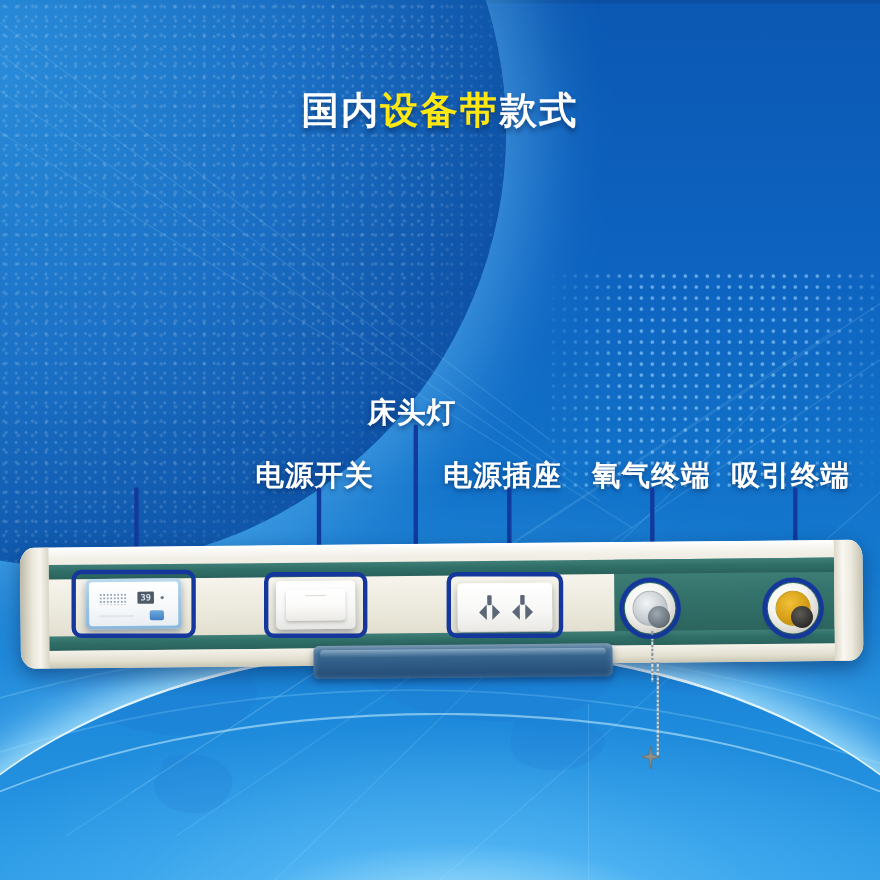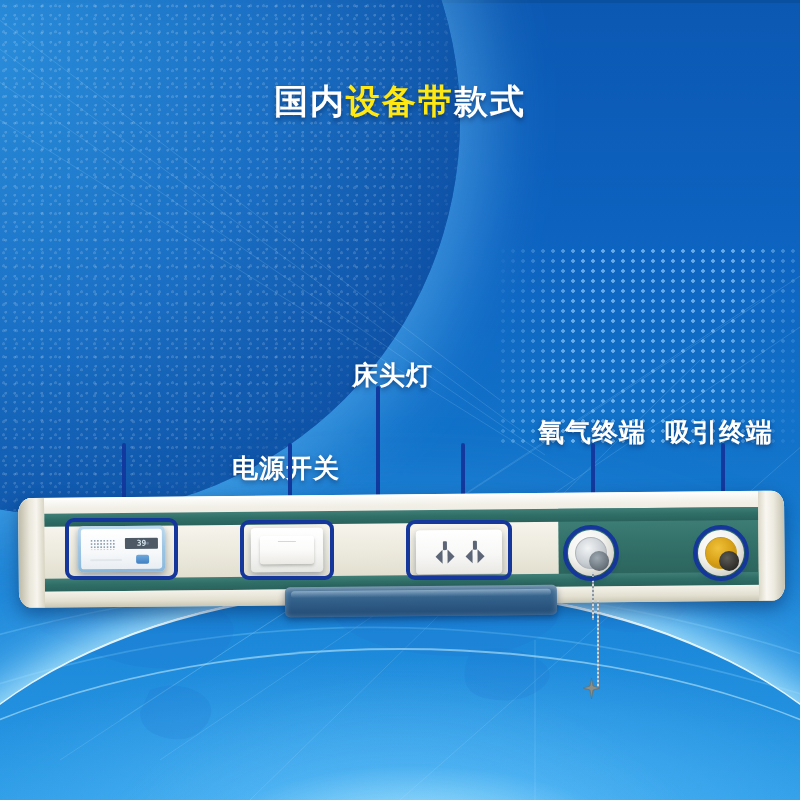--- a/index.html
+++ b/index.html
@@ -132,21 +132,21 @@
   .dev{position:absolute;}
   .intercom{left:78px;top:526px;width:87px;height:46px;transform:rotate(-0.55deg);
     border-radius:5px;padding:3px;box-sizing:border-box;
     background:linear-gradient(180deg,#bcd9ee 0%,#9ec6e4 45%,#8ab8dc 100%);
     box-shadow:0 3px 7px rgba(0,25,70,.35);}
   .intercom-face{width:100%;height:100%;border-radius:3px;
     background:linear-gradient(180deg,#ffffff 0%,#f6f8fa 60%,#e9eef3 100%);position:relative;}
   .grille{position:absolute;left:9px;top:10px;width:25px;height:11px;border-radius:2px;
     background-image:radial-gradient(circle, #7f93a6 0 .9px, transparent 1.2px);
     background-size:3.2px 3.2px;opacity:.85;}
-  .icm-disp{position:absolute;left:44px;top:9px;width:33px;height:11px;border-radius:1px;
+  .icm-disp{position:absolute;left:44px;top:9px;width:15px;height:11px;border-radius:1px;
     background:#4d5a66;display:flex;align-items:center;justify-content:center;}
   .icm-disp span{color:#d6e4ee;font-size:8px;font-weight:bold;line-height:1;
     font-family:"DejaVu Sans Mono",monospace;}
   .icm-led{position:absolute;left:65px;top:13px;width:3px;height:3px;border-radius:50%;background:#6a7d8c;}
   .icm-btn{position:absolute;left:55px;top:26px;width:13px;height:9px;border-radius:2px;
     background:linear-gradient(180deg,#6fa9dd,#3f7fc2);}
   .icm-line{position:absolute;left:9px;top:30px;width:32px;height:2px;background:#e2e7ec;border-radius:1px;}
 
   .switch{left:251px;top:528px;width:72px;height:44px;transform:rotate(-0.55deg);
     border-radius:4px;
@@ -238,22 +238,23 @@
   <div class="glow-arc"></div>
   <div class="glow-arc2"></div>
   <div class="halftone"></div>
 
   <div class="headline">
     <div class="hl1">
       <span class="w">国内</span><span class="y">设备带</span><span class="w">款式</span>
     </div>
   </div>
 
-  <div class="callout" style="left:232px;top:415px;margin-top:36px;">电源开关</div>
-  <div class="callout" style="left:352px;top:358px;">床头灯</div>
+  <div class="callout" style="left:232px;top:415px;">电源开关</div>
+  <div class="callout" style="left:334px;top:358px;">床头灯</div>
+  <div class="callout" style="left:403px;top:415px;">电源插座</div>
   <div class="callout" style="left:538px;top:415px;">氧气终端</div>
   <div class="callout" style="left:665px;top:415px;">吸引终端</div>
 
   <div class="leader" style="left:122px;top:443px;height:85px;"></div>
   <div class="leader" style="left:288px;top:443px;height:85px;"></div>
   <div class="leader" style="left:376px;top:386px;height:215px;"></div>
   <div class="leader" style="left:461px;top:443px;height:87px;"></div>
   <div class="leader" style="left:591px;top:443px;height:96px;"></div>
   <div class="leader" style="left:721px;top:443px;height:96px;"></div>
 

